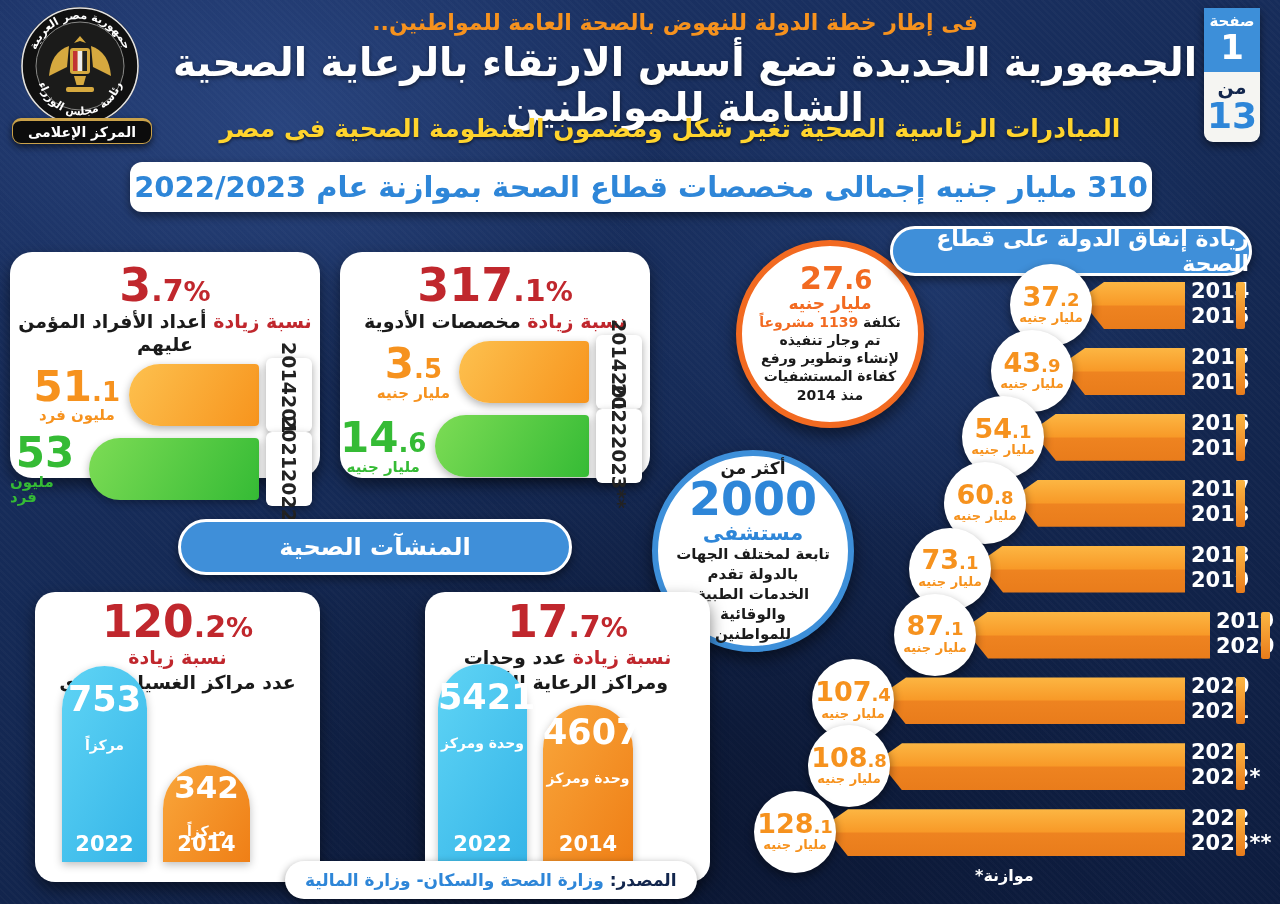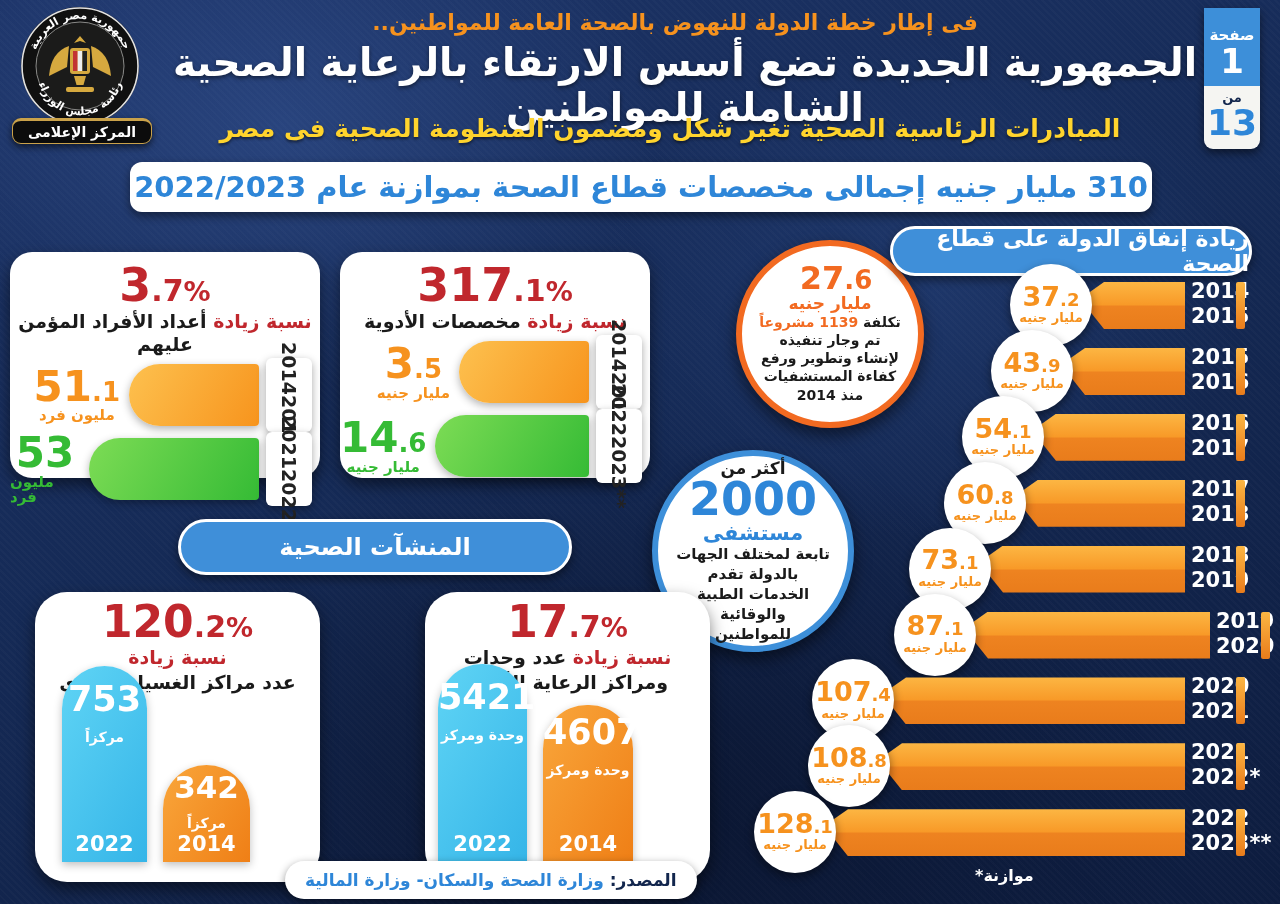--- a/index.html
+++ b/index.html
@@ -16,25 +16,25 @@
   .main-title{top:40px;left:150px;right:60px;color:#ffffff;font-weight:bold;font-size:39px;text-align:center;text-shadow:0 2px 4px rgba(0,0,0,.5);}
   .subtitle{top:114px;left:120px;right:60px;color:#ffd42d;font-weight:bold;font-size:25px;text-align:center;text-shadow:0 2px 3px rgba(0,0,0,.5);}
   .banner-pill{left:130px;top:162px;width:1022px;height:50px;background:#fff;border-radius:12px;box-shadow:0 4px 10px rgba(0,0,0,.45);
     display:flex;align-items:center;justify-content:center;color:#2e86d8;font-weight:bold;font-size:29px;}
   
   .logo-wrap{left:4px;top:2px;width:152px;height:150px;}
   .logo-banner{position:absolute;left:8px;top:116px;width:138px;background:#0c0c0c;border:1px solid #caa24a;border-top:3px solid #caa24a;
     border-radius:9px;color:#fff;font-weight:bold;font-size:14px;text-align:center;padding:3px 0;box-shadow:0 3px 7px rgba(0,0,0,.6);}
   
   .page-tab{left:1204px;top:8px;width:56px;box-shadow:0 4px 9px rgba(0,0,0,.5);border-radius:0 0 9px 9px;overflow:hidden;text-align:center;font-weight:bold;}
-  .page-tab .tab-top{background:#3d8fd9;color:#fff;padding:18px 0 8px;}
+  .page-tab .tab-top{background:#3d8fd9;color:#fff;padding:4px 0 8px;}
   .page-tab .tab-top .lbl{font-size:15px;display:block;}
   .page-tab .tab-top .num{font-size:34px;display:block;line-height:1;}
   .page-tab .tab-bottom{background:#f5f5f2;color:#12264d;padding:4px 0 8px;}
-  .page-tab .tab-bottom .lbl{font-size:13px;display:block;}
+  .page-tab .tab-bottom .lbl{font-size:19px;display:block;}
   .page-tab .tab-bottom .num{font-size:36px;display:block;line-height:1;color:#2e86d8;}
   
   .stat-card{width:310px;height:226px;background:#fff;border-radius:22px;box-shadow:0 7px 16px rgba(0,0,0,.5);display:flex;flex-direction:column;}
   .pct{color:#c0272d;font-weight:bold;text-align:center;line-height:1;margin-top:10px;}
   .pct .pi{font-size:46px;}
   .pct .pd{font-size:30px;}
   .pct .ps{font-size:27px;}
   .card-label{font-weight:bold;font-size:19px;text-align:center;color:#1a1a1a;line-height:1.2;margin-top:2px;}
   .red{color:#c0272d;}
   .dark{color:#1a1a1a;}
@@ -53,28 +53,28 @@
   .pill.long{width:184px;}
   .year-tab{writing-mode:vertical-rl;background:#fff;box-shadow:0 3px 8px rgba(0,0,0,.35);border-radius:6px;height:74px;width:46px;
     display:flex;align-items:center;justify-content:center;font-weight:bold;font-size:19px;color:#222;line-height:22px;}
   .year-tab span{display:block;}
   
   .section-pill{left:178px;top:519px;width:388px;height:50px;background:#3f8fd9;border:3px solid #fff;border-radius:28px;
     display:flex;align-items:center;justify-content:center;color:#fff;font-weight:bold;font-size:24px;box-shadow:0 4px 10px rgba(0,0,0,.45);}
   .chart-title-pill{left:890px;top:226px;width:356px;height:44px;background:#3f8fd9;border:3px solid #fff;border-radius:26px;
     display:flex;align-items:center;justify-content:center;color:#fff;font-weight:bold;font-size:22px;box-shadow:0 4px 10px rgba(0,0,0,.45);}
   
-  .col-card{width:285px;height:290px;background:#fff;border-radius:32px;box-shadow:0 7px 16px rgba(0,0,0,.5);}
+  .col-card{width:285px;height:290px;background:#fff;border-radius:20px;box-shadow:0 7px 16px rgba(0,0,0,.5);}
   .col-card .pct{margin-top:8px;}
   .col-card .pct .pi{font-size:44px;}
   .vcol{position:absolute;bottom:20px;border-radius:44px 44px 0 0;text-align:center;color:#fff;font-weight:bold;box-shadow:0 3px 8px rgba(0,0,0,.25);}
   .vcol.blue{background:linear-gradient(120deg,#5fd4f5,#35b5e8);}
   .vcol.orangec{background:linear-gradient(120deg,#f9a63b,#ef7f16);}
   .vnum{font-size:35px;line-height:1;}
-  .vunit{font-size:14px;margin-top:12px;}
+  .vunit{font-size:14px;margin-top:20px;}
   .vyear{position:absolute;bottom:6px;left:0;right:0;font-size:21px;}
   .pad-tall{padding-top:16px;}
   .pad-mid{padding-top:10px;}
   .pad-compact{padding-top:7px;}
   .pad-compact .vnum{font-size:31px;}
   
   .info-circle{border-radius:50%;background:#fff;box-shadow:0 7px 16px rgba(0,0,0,.5);text-align:center;
     display:flex;flex-direction:column;justify-content:center;font-weight:bold;}
   .projects-circle{left:736px;top:240px;width:176px;height:176px;border:6px solid #f26a21;}
   .hospitals-circle{left:652px;top:450px;width:190px;height:190px;border:6px solid #3d8fd9;}

